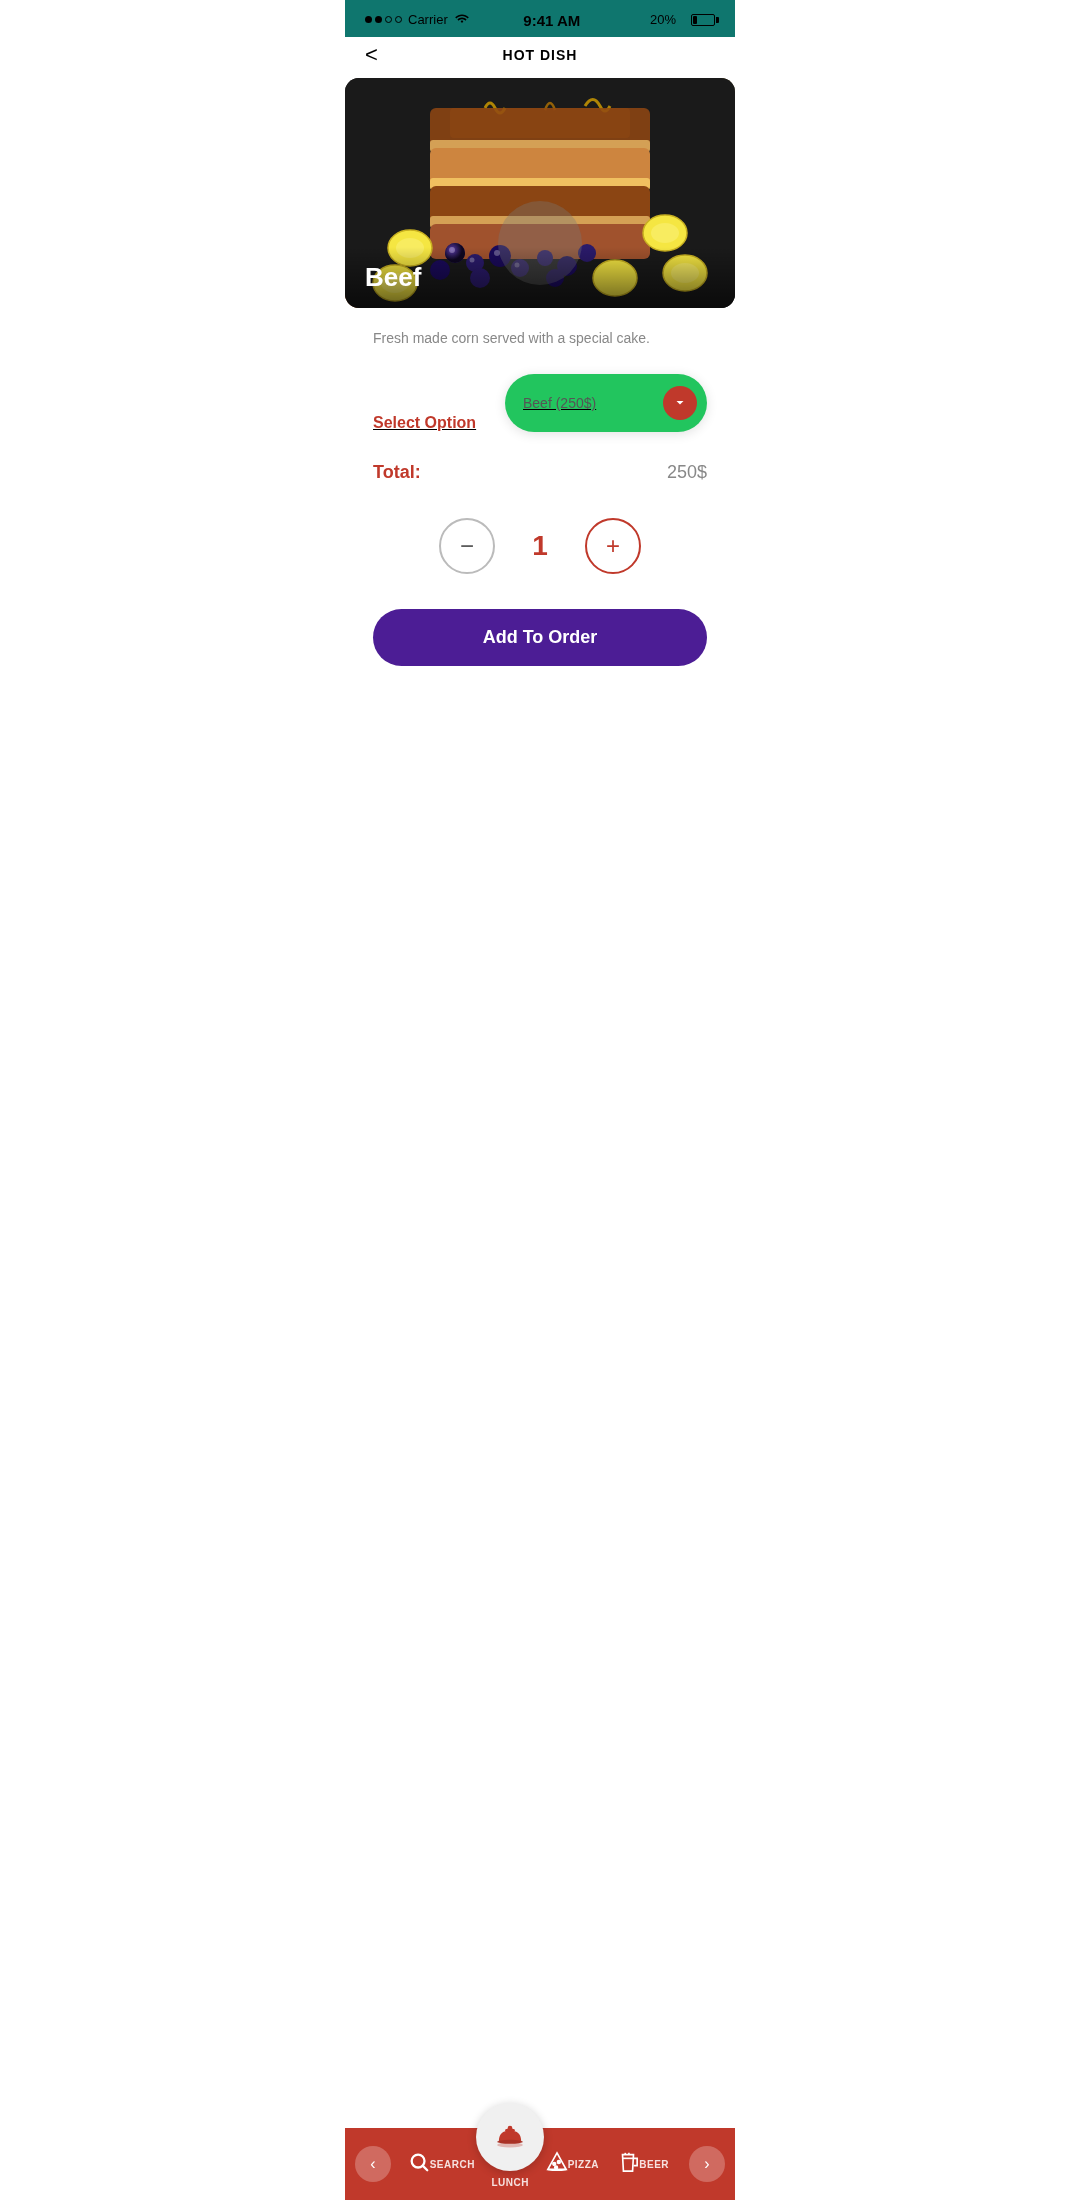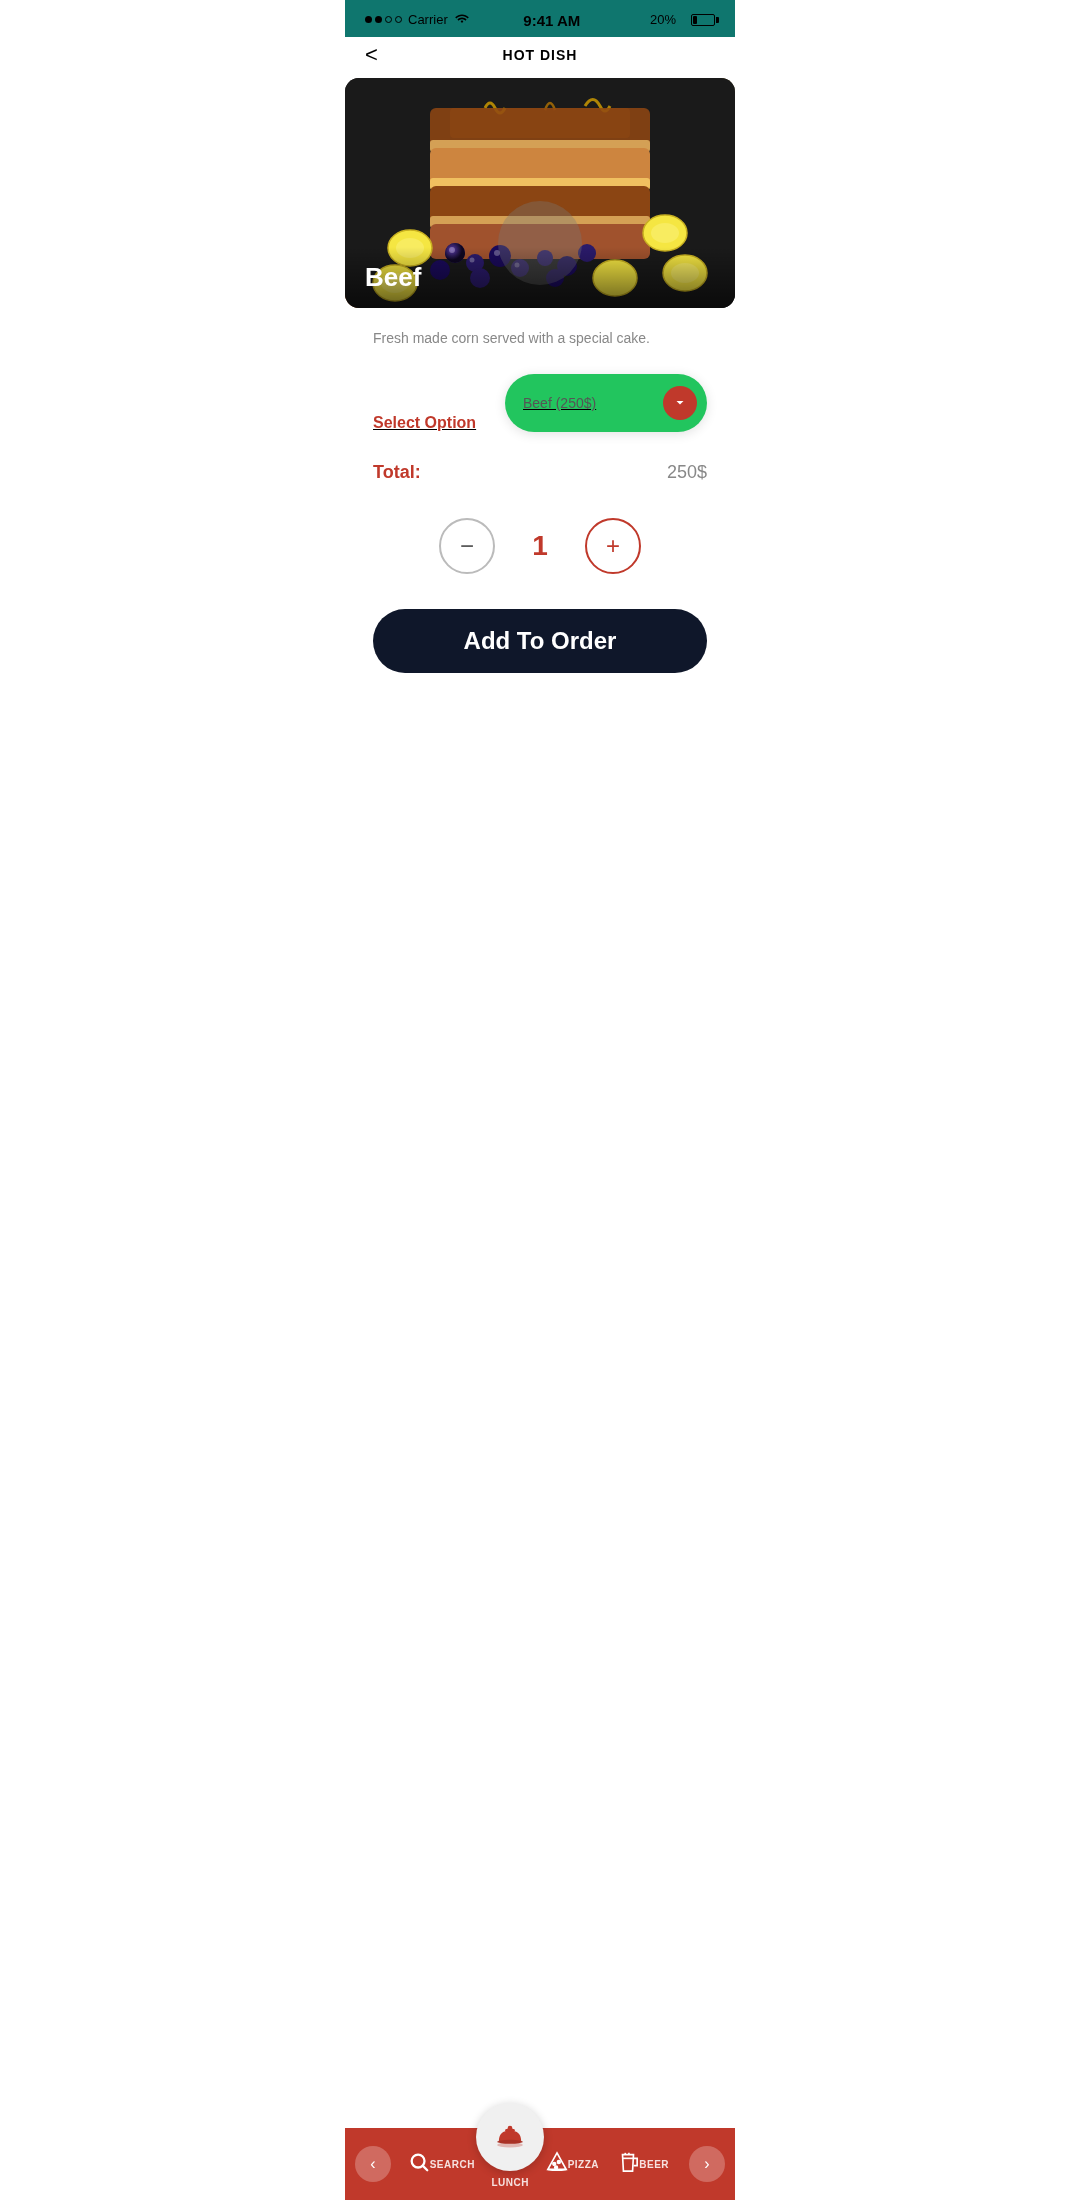--- a/index.html
+++ b/index.html
@@ -285,25 +285,25 @@
       font-weight: 700;
       color: #c0392b;
       min-width: 30px;
       text-align: center;
     }
 
     
     .add-order-btn {
       width: 100%;
       padding: 18px;
-      background: #0f172a;
+      background: #4c1d95;
       border: none;
       border-radius: 40px;
       color: #fff;
-      font-size: 24px;
+      font-size: 18px;
       font-weight: 600;
       cursor: pointer;
       margin-bottom: 20px;
     }
 
     
     .bottom-nav {
       position: fixed;
       bottom: 0;
       width: 390px;

